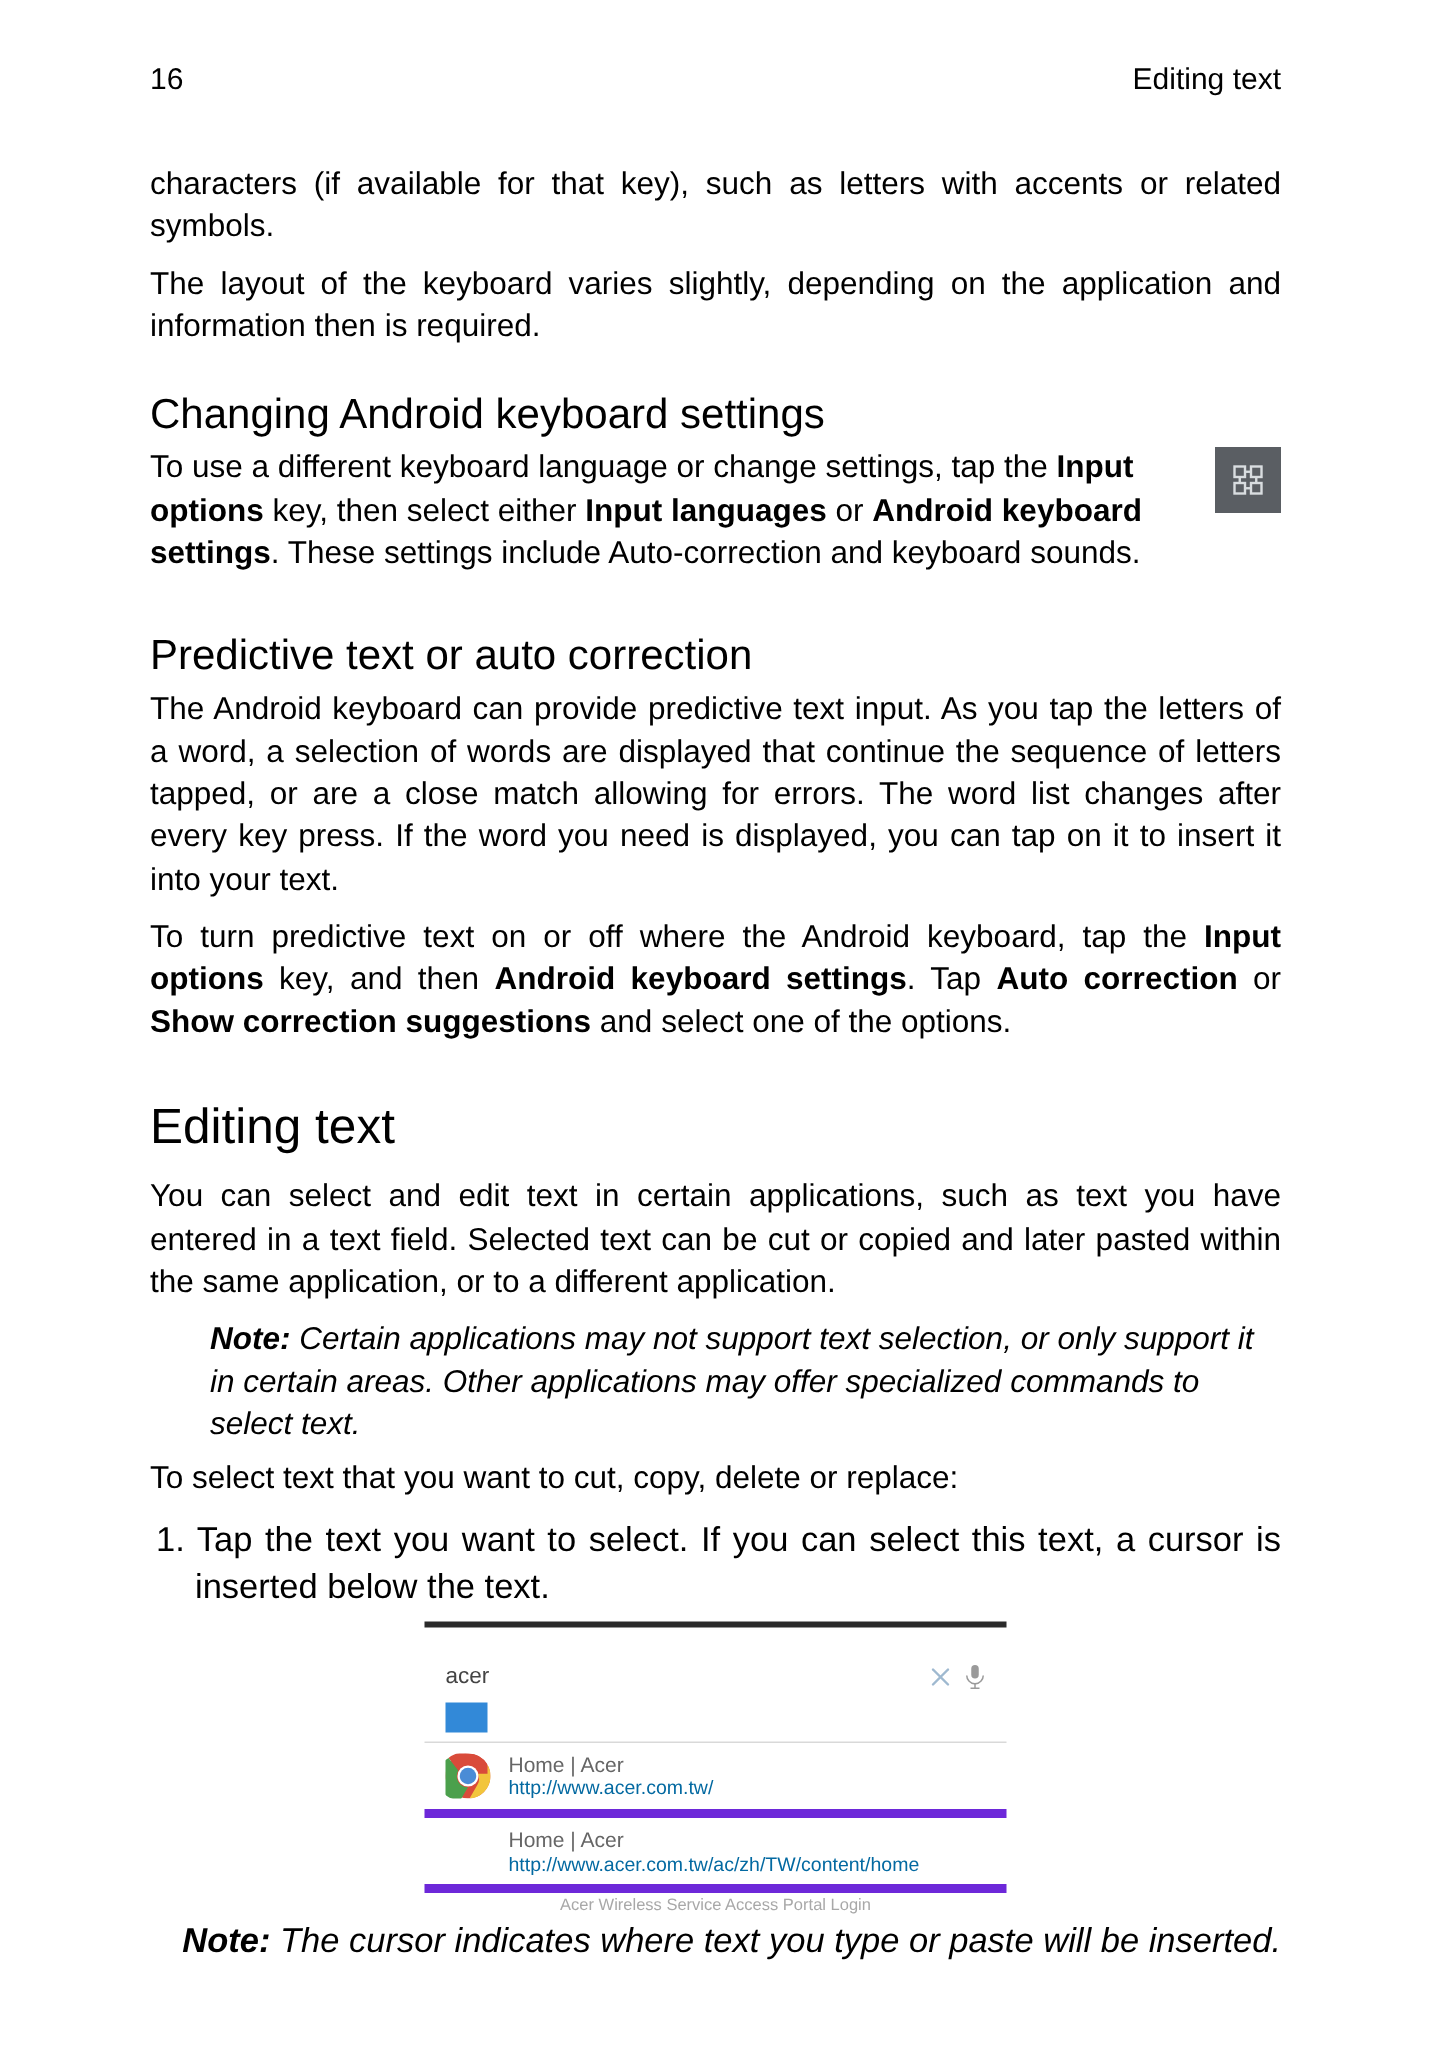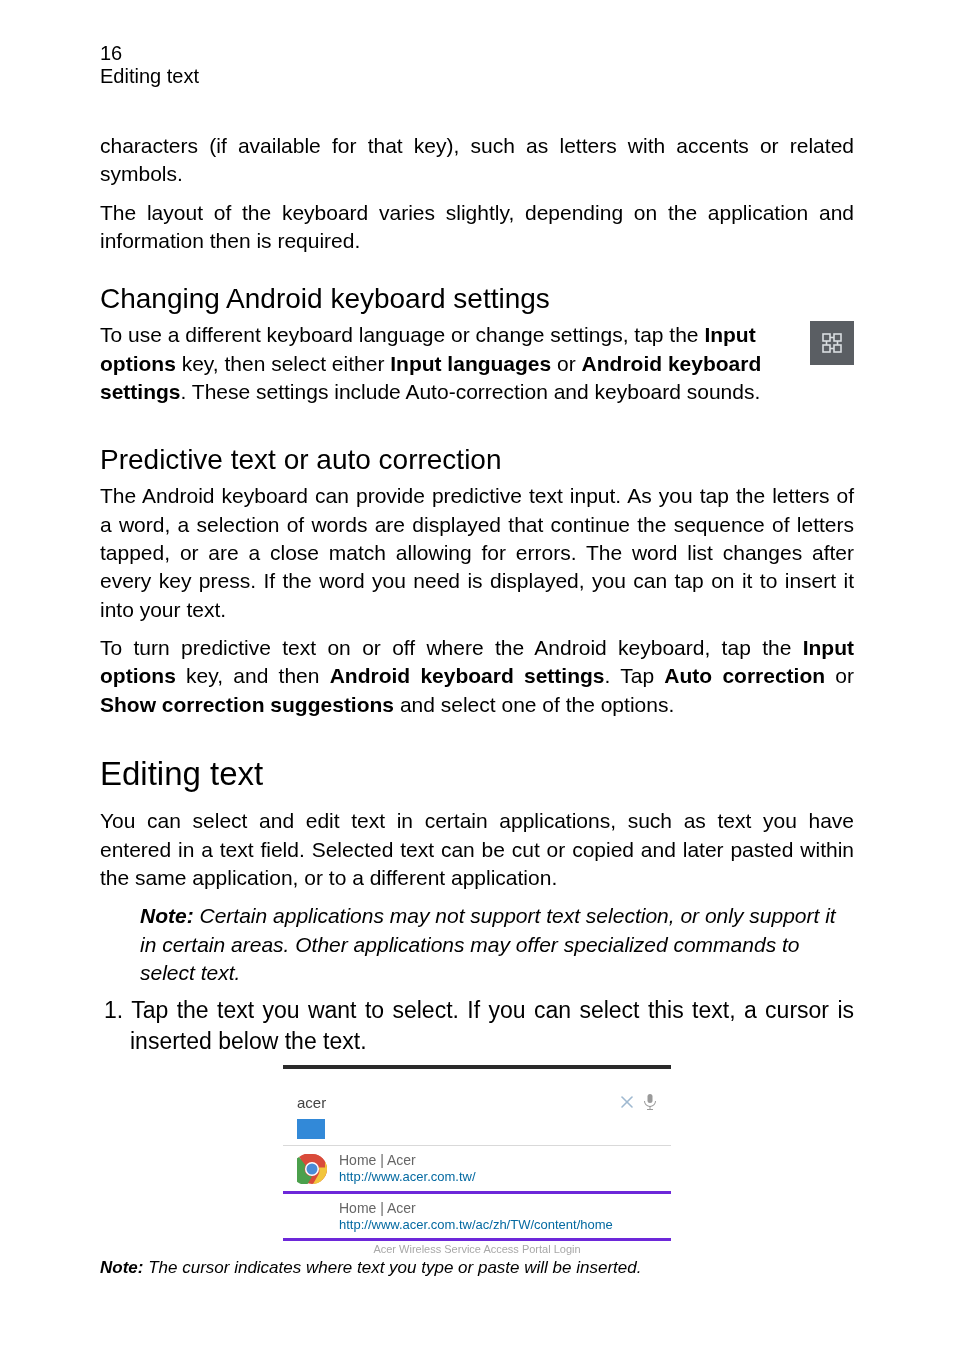--- a/index.html
+++ b/index.html
@@ -10,21 +10,20 @@
       color: #000;
     }
     .page {
       padding: 42px 100px 40px 100px;
     }
     .header {
       display: flex;
       justify-content: space-between;
       font-size: 20px;
       margin-bottom: 44px;
-      flex-direction: column;
     }
     .para {
       font-size: 21px;
       line-height: 1.35;
       text-align: justify;
       margin-bottom: 10px;
     }
     .h2 {
       font-size: 28px;
       font-weight: normal;
@@ -104,43 +103,43 @@
       width: 28px;
       height: 20px;
       background: #3289d8;
       margin-top: 4px;
     }
     .shot-sep { border: none; border-top: 1px solid #d9d9d9; margin: 6px 0 0 0; }
     .shot-item {
       display: flex;
       align-items: center;
       padding: 6px 14px;
-      border-bottom: 3px solid #6d28d9;
+      border-bottom: 6px solid #6d28d9;
     }
     .shot-item:last-child { border-bottom: none; }
     .shot-chrome {
       width: 30px; height: 30px; border-radius: 50%;
       margin-right: 12px;
       position: relative;
       flex-shrink: 0;
     }
     .shot-chrome-inner {
       position: absolute; inset: 0;
     }
     .shot-text { overflow: hidden; }
     .shot-title { font-size: 14px; color: #666; line-height: 1.2; white-space: nowrap; }
     .shot-url { font-size: 13px; color: #0369a1; line-height: 1.2; white-space: nowrap; }
     .shot-cut {
       font-size: 11px; color: #a8a8a8; text-align:center; padding: 2px 0 0 0;
     }
     .note2 {
       font-style: italic;
-      font-size: 17px;
-      line-height: 1.35;
-      text-align: left;
+      font-size: 23px;
+      line-height: 1.35;
+      text-align: right;
       margin-top: 2px;
     }
   </style>
 </head>
 <body>
 
 <div class="page">
 
   <div class="header">
     <span>16</span>
@@ -178,20 +177,21 @@
   <p class="para">
     <span>To turn predictive text on or off where the Android keyboard, tap the </span><span class="bold">Input options</span><span> key, and then </span><span class="bold">Android keyboard settings</span><span>. Tap </span><span class="bold">Auto correction</span><span> or </span><span class="bold">Show correction suggestions</span><span> and select one of the options.</span>
   </p>
 
   <h1 class="h1">Editing text</h1>
   <p class="para">You can select and edit text in certain applications, such as text you have entered in a text field. Selected text can be cut or copied and later pasted within the same application, or to a different application.</p>
   <p class="note">
     <span class="bold">Note:</span><span> Certain applications may not support text selection, or only support it in certain areas. Other applications may offer specialized commands to select text.</span>
   </p>
 
+  <p class="para" style="text-align:left;">To select text that you want to cut, copy, delete or replace:</p>
   <p class="listitem">
     <span>1. </span><span>Tap the text you want to select. If you can select this text, a cursor is inserted below the text.</span>
   </p>
 
   <div class="shot-wrap">
     <div class="shot">
       <div class="shot-search">
         <div class="shot-search-row">
           <span class="shot-search-text">acer</span>
           <span class="shot-search-icons">

